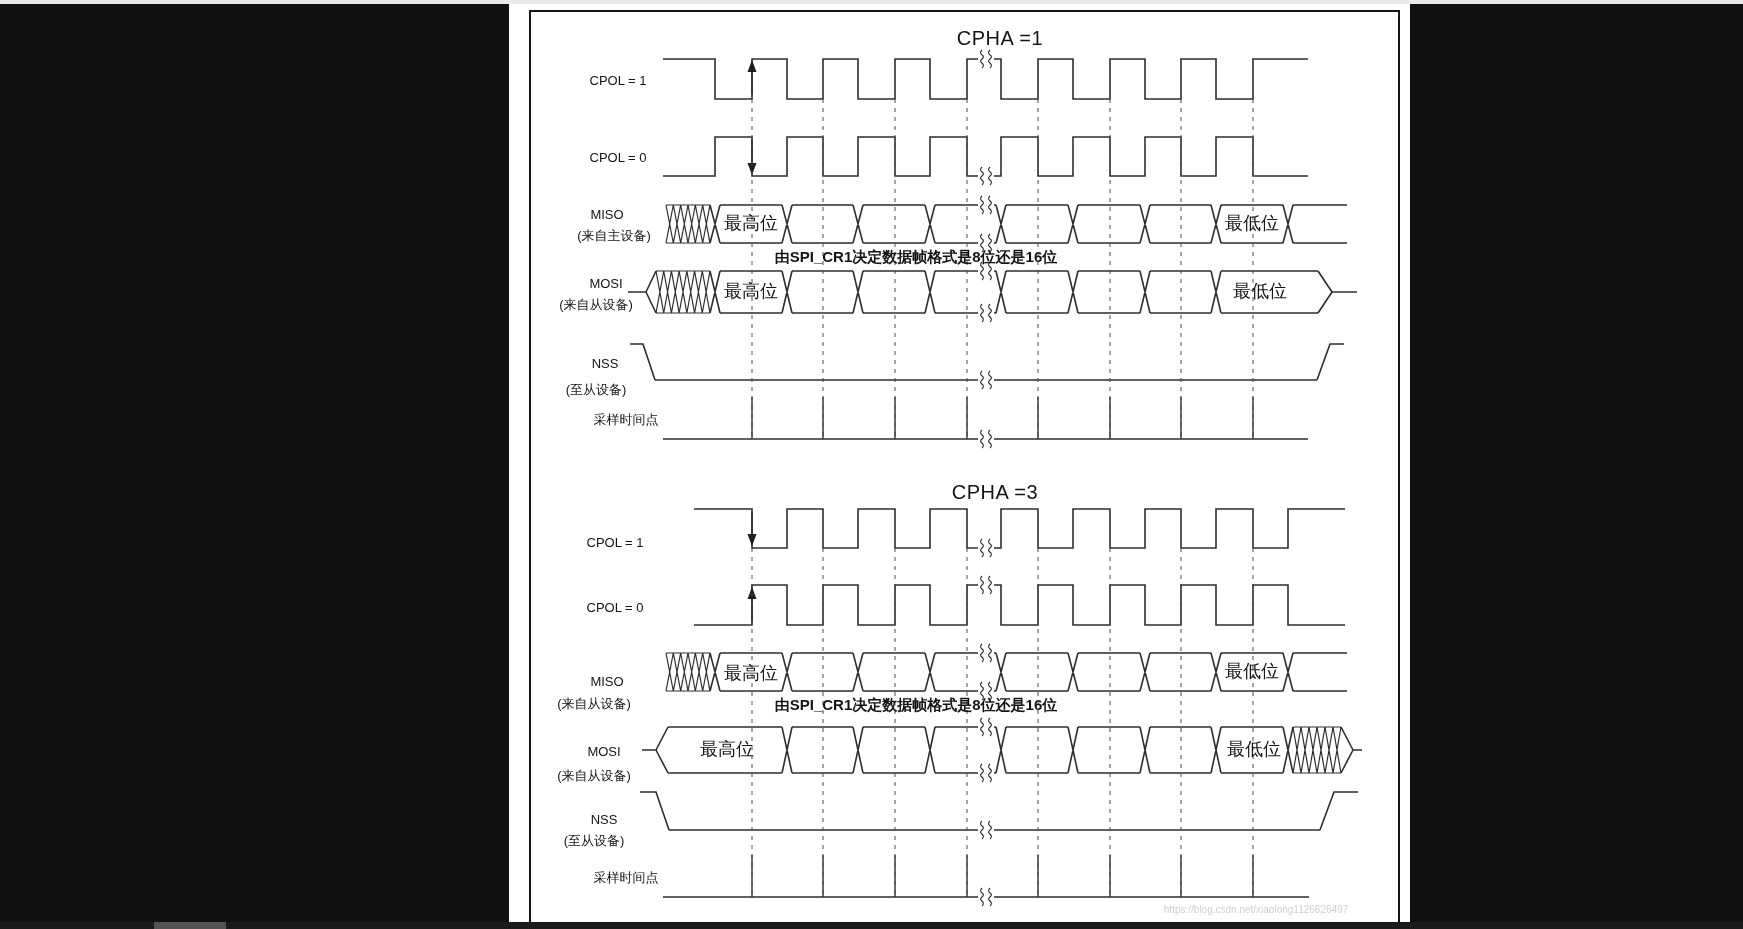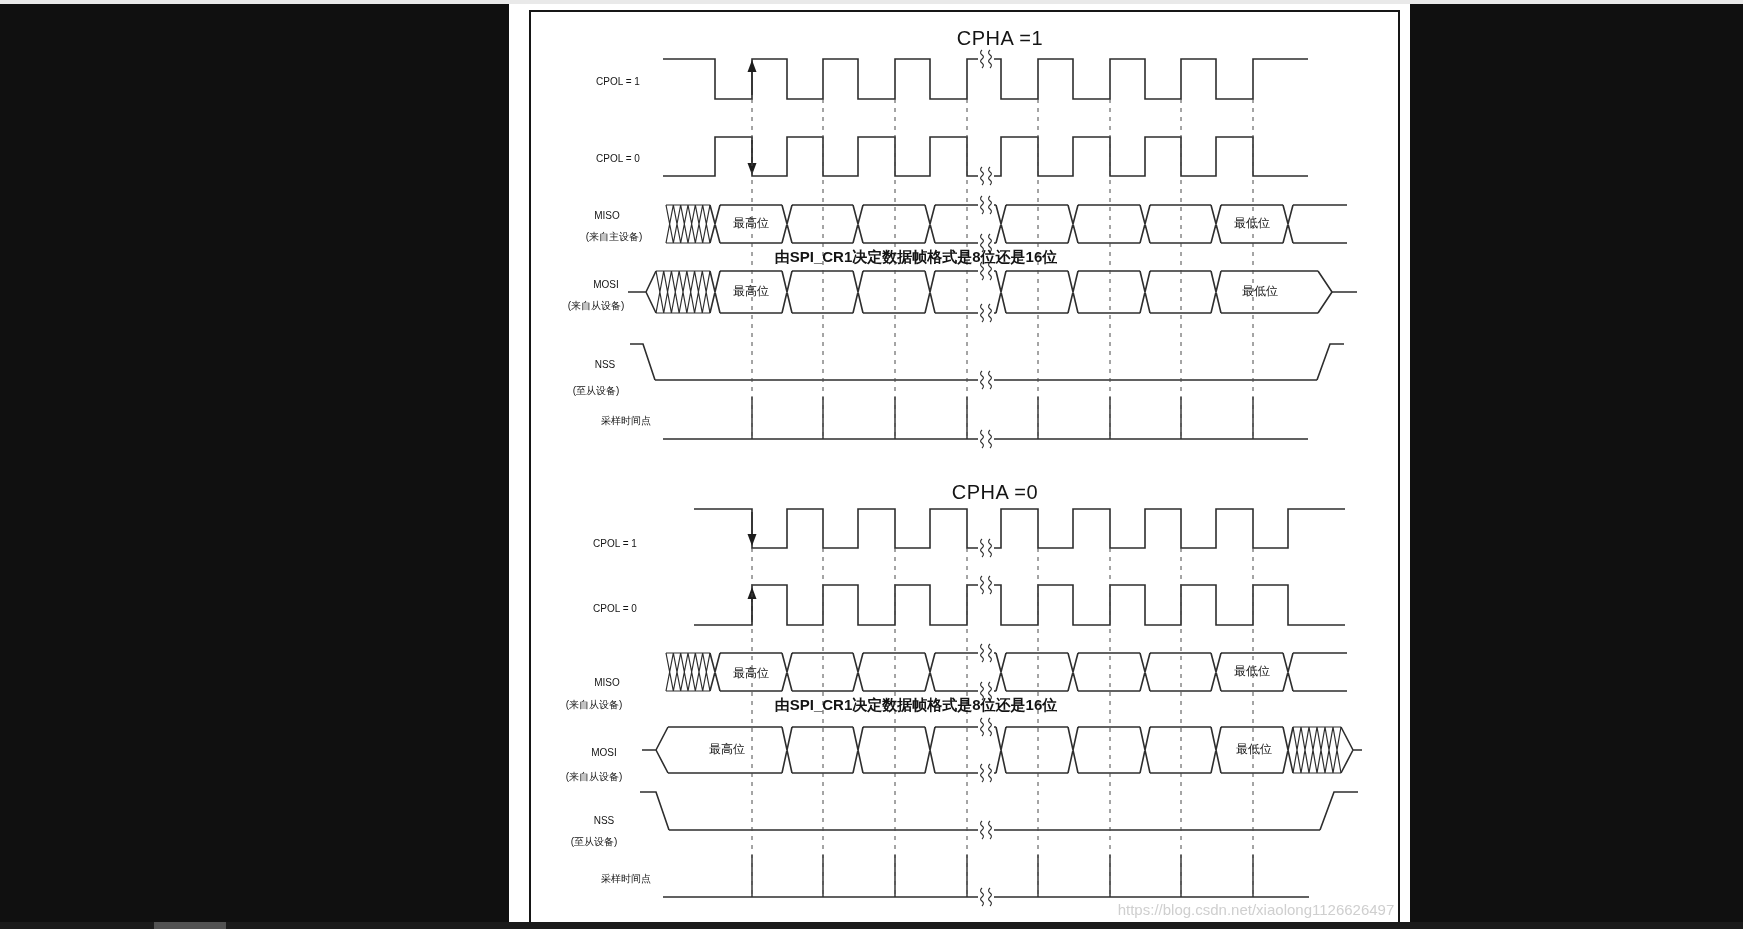--- a/index.html
+++ b/index.html
@@ -5,25 +5,25 @@
   html,body{margin:0;padding:0;}
   body{width:1743px;height:929px;background:#101010;position:relative;overflow:hidden;
        font-family:"Liberation Sans","DejaVu Sans",sans-serif;}
   .abs{position:absolute;}
   #topstrip{left:0;top:0;width:1743px;height:4px;background:#e9e9e9;}
   #panel{left:509px;top:4px;width:901px;height:919px;background:#ffffff;}
   #frame{left:529px;top:10px;width:867px;height:919px;background:#ffffff;
          border-top:2px solid #161616;border-left:2px solid #161616;border-right:2px solid #161616;}
   #wave{left:0;top:0;width:1743px;height:929px;pointer-events:none;}
   .lb{position:absolute;transform:translate(-50%,-50%);white-space:nowrap;color:#141414;
-      font-size:10px;line-height:1.1;}
+      font-size:13px;line-height:1.1;}
   .title{font-size:20px;font-weight:normal;letter-spacing:.5px;}
   .ann{font-size:15px;font-weight:bold;margin-left:21px;}
-  .cell{font-size:12px;}
-  .wm{position:absolute;transform:translate(-50%,-50%);white-space:nowrap;color:#cfcfcf;font-size:15px;}
+  .cell{font-size:18px;}
+  .wm{position:absolute;transform:translate(-50%,-50%);white-space:nowrap;color:#cfcfcf;font-size:10px;}
   #sbtrack{left:0;top:922px;width:1743px;height:7px;background:#1b1b1b;}
   #sbthumb{left:154px;top:922px;width:72px;height:7px;background:#525252;}
 </style>
 </head>
 <body>
 
 <div class="abs" id="topstrip"></div>
 <div class="abs" id="panel"></div>
 <div class="abs" id="frame"></div>
 
@@ -122,21 +122,21 @@
 <div class="lb cell" style="left:1252px;top:224px">最低位</div>
 <div class="lb ann" style="left:895px;top:257px">由SPI_CR1决定数据帧格式是8位还是16位</div>
 <div class="lb" style="left:606px;top:284px">MOSI</div>
 <div class="lb" style="left:596px;top:305px">(来自从设备)</div>
 <div class="lb cell" style="left:751px;top:292px">最高位</div>
 <div class="lb cell" style="left:1260px;top:292px">最低位</div>
 <div class="lb" style="left:605px;top:364px">NSS</div>
 <div class="lb" style="left:596px;top:390px">(至从设备)</div>
 <div class="lb" style="left:626px;top:420px">采样时间点</div>
 
-<div class="lb title" style="left:995px;top:492px">CPHA =0</div>
+<div class="lb title" style="left:995px;top:492px">CPHA =3</div>
 <div class="lb" style="left:615px;top:543px">CPOL = 1</div>
 <div class="lb" style="left:615px;top:608px">CPOL = 0</div>
 <div class="lb" style="left:607px;top:682px">MISO</div>
 <div class="lb" style="left:594px;top:704px">(来自从设备)</div>
 <div class="lb cell" style="left:751px;top:674px">最高位</div>
 <div class="lb cell" style="left:1252px;top:672px">最低位</div>
 <div class="lb ann" style="left:895px;top:705px">由SPI_CR1决定数据帧格式是8位还是16位</div>
 <div class="lb" style="left:604px;top:752px">MOSI</div>
 <div class="lb" style="left:594px;top:776px">(来自从设备)</div>
 <div class="lb cell" style="left:727px;top:750px">最高位</div>

